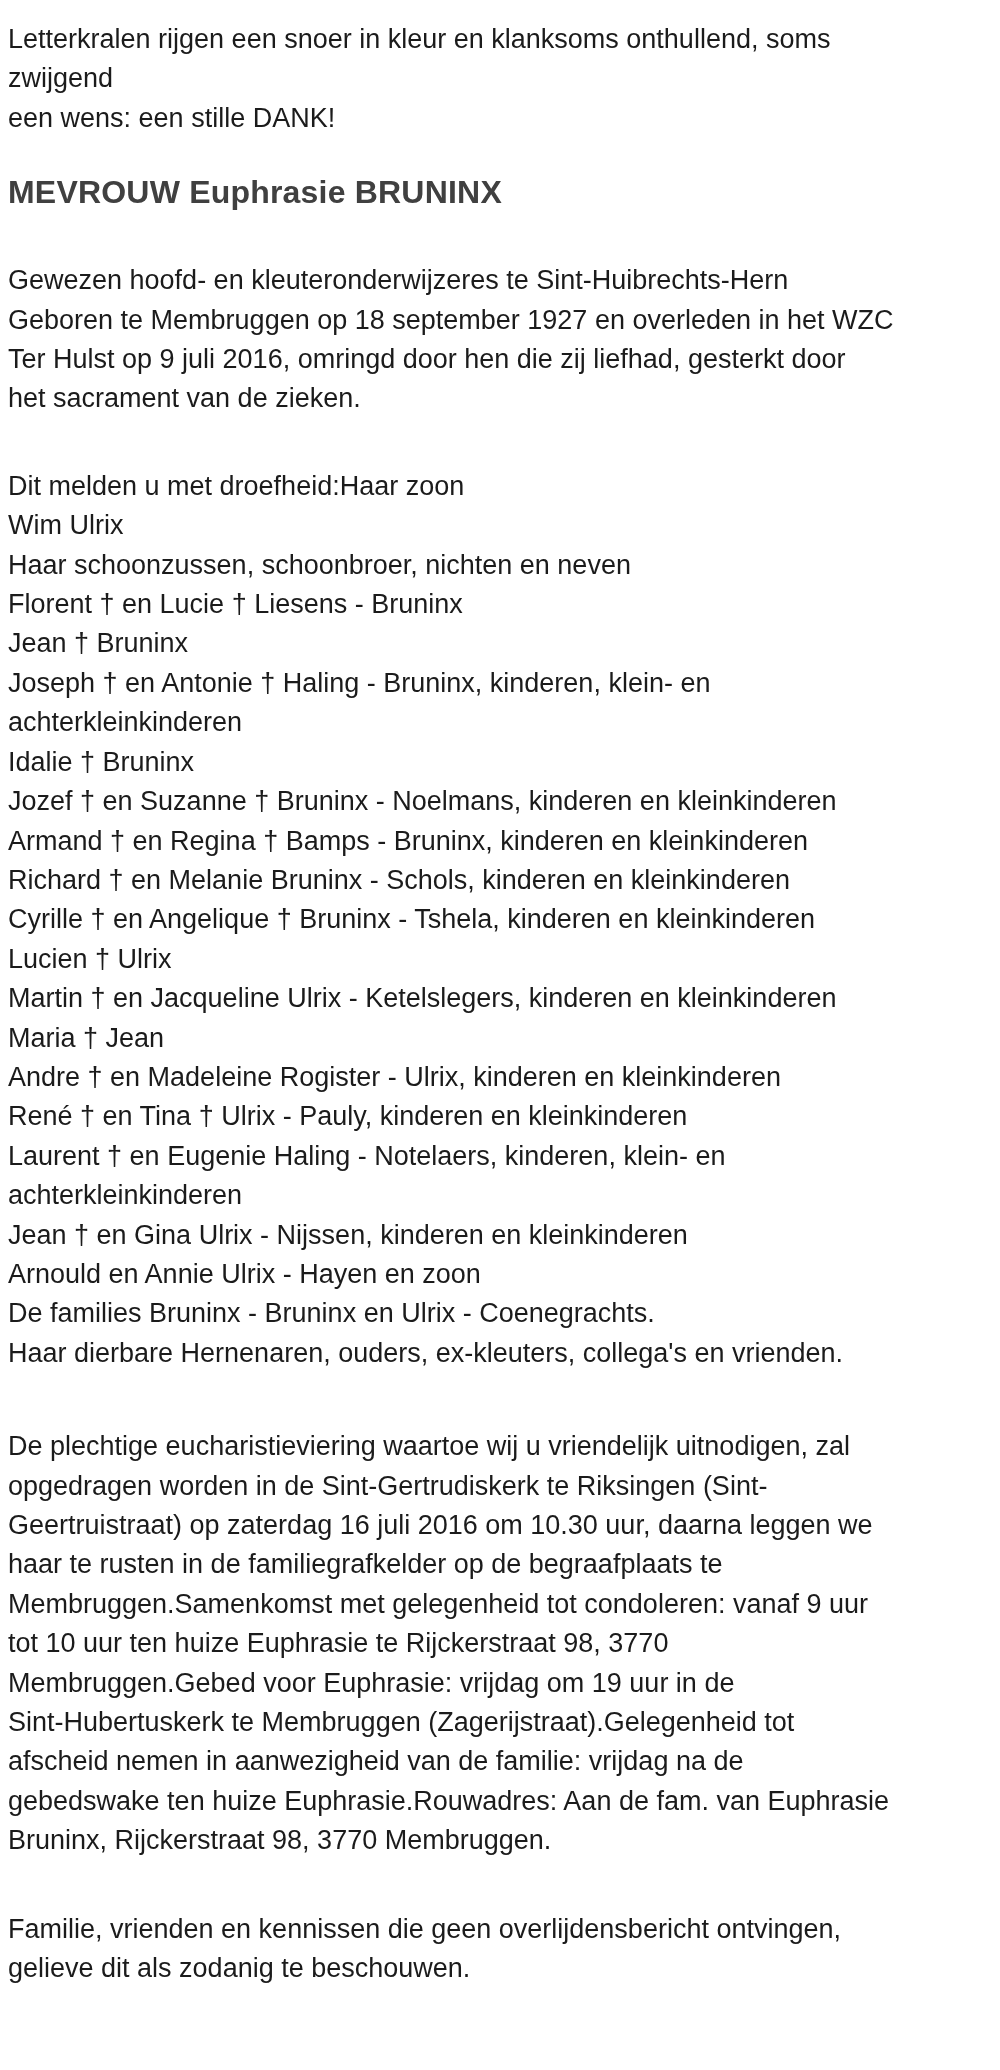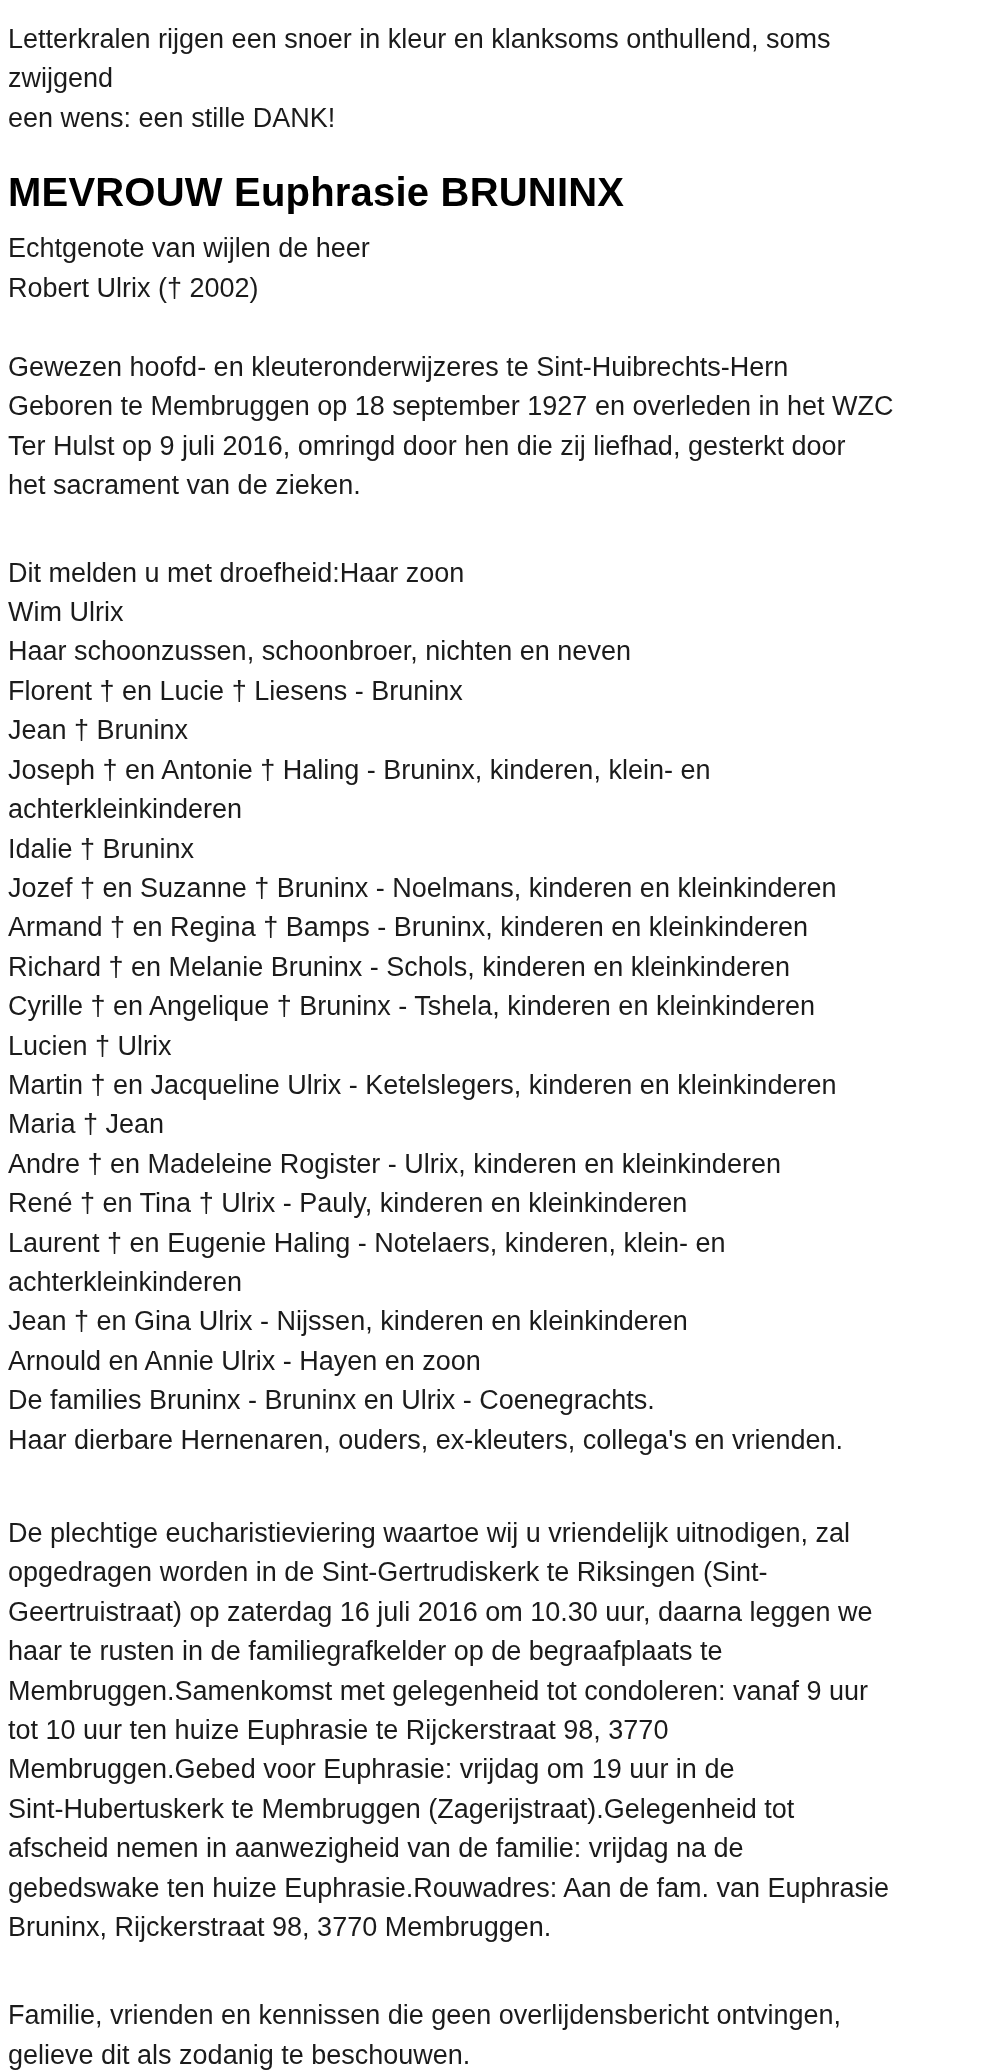--- a/index.html
+++ b/index.html
@@ -19,25 +19,25 @@
   .content {
     padding: 20px 12px 0 8px;
   }
   .para {
     margin: 0;
   }
   .para .line {
     white-space: nowrap;
   }
   .deceased-title {
-    margin: 26px 0 8px 0;
-    font-size: 40px;
+    margin: 26px 0 0 0;
+    font-size: 32px;
     line-height: 57px;
     font-weight: 700;
-    color: #000000;
+    color: #404040;
     letter-spacing: 0.2px;
   }
   .spouse { margin: 0; }
   .biography { margin-top: 40px; }
   .family { margin-top: 48px; }
   .ceremony { margin-top: 54px; }
   .closing { margin-top: 49px; }
 </style>
 </head>
 <body>
@@ -45,24 +45,20 @@
 <div class="content">
 
   <div class="para poem">
       <div class="line">Letterkralen rijgen een snoer in kleur en klanksoms onthullend, soms</div>
       <div class="line">zwijgend</div>
       <div class="line">een wens: een stille DANK!</div>
     </div>
 
   <h1 class="deceased-title">MEVROUW Euphrasie BRUNINX</h1>
 
-  <div class="para spouse">
-      <div class="line">Echtgenote van wijlen de heer</div>
-      <div class="line">Robert Ulrix († 2002)</div>
-    </div>
 
   <div class="para biography">
       <div class="line">Gewezen hoofd- en kleuteronderwijzeres te Sint-Huibrechts-Hern</div>
       <div class="line">Geboren te Membruggen op 18 september 1927 en overleden in het WZC</div>
       <div class="line">Ter Hulst op 9 juli 2016, omringd door hen die zij liefhad, gesterkt door</div>
       <div class="line">het sacrament van de zieken.</div>
     </div>
 
   <div class="para family">
       <div class="line">Dit melden u met droefheid:Haar zoon</div>

